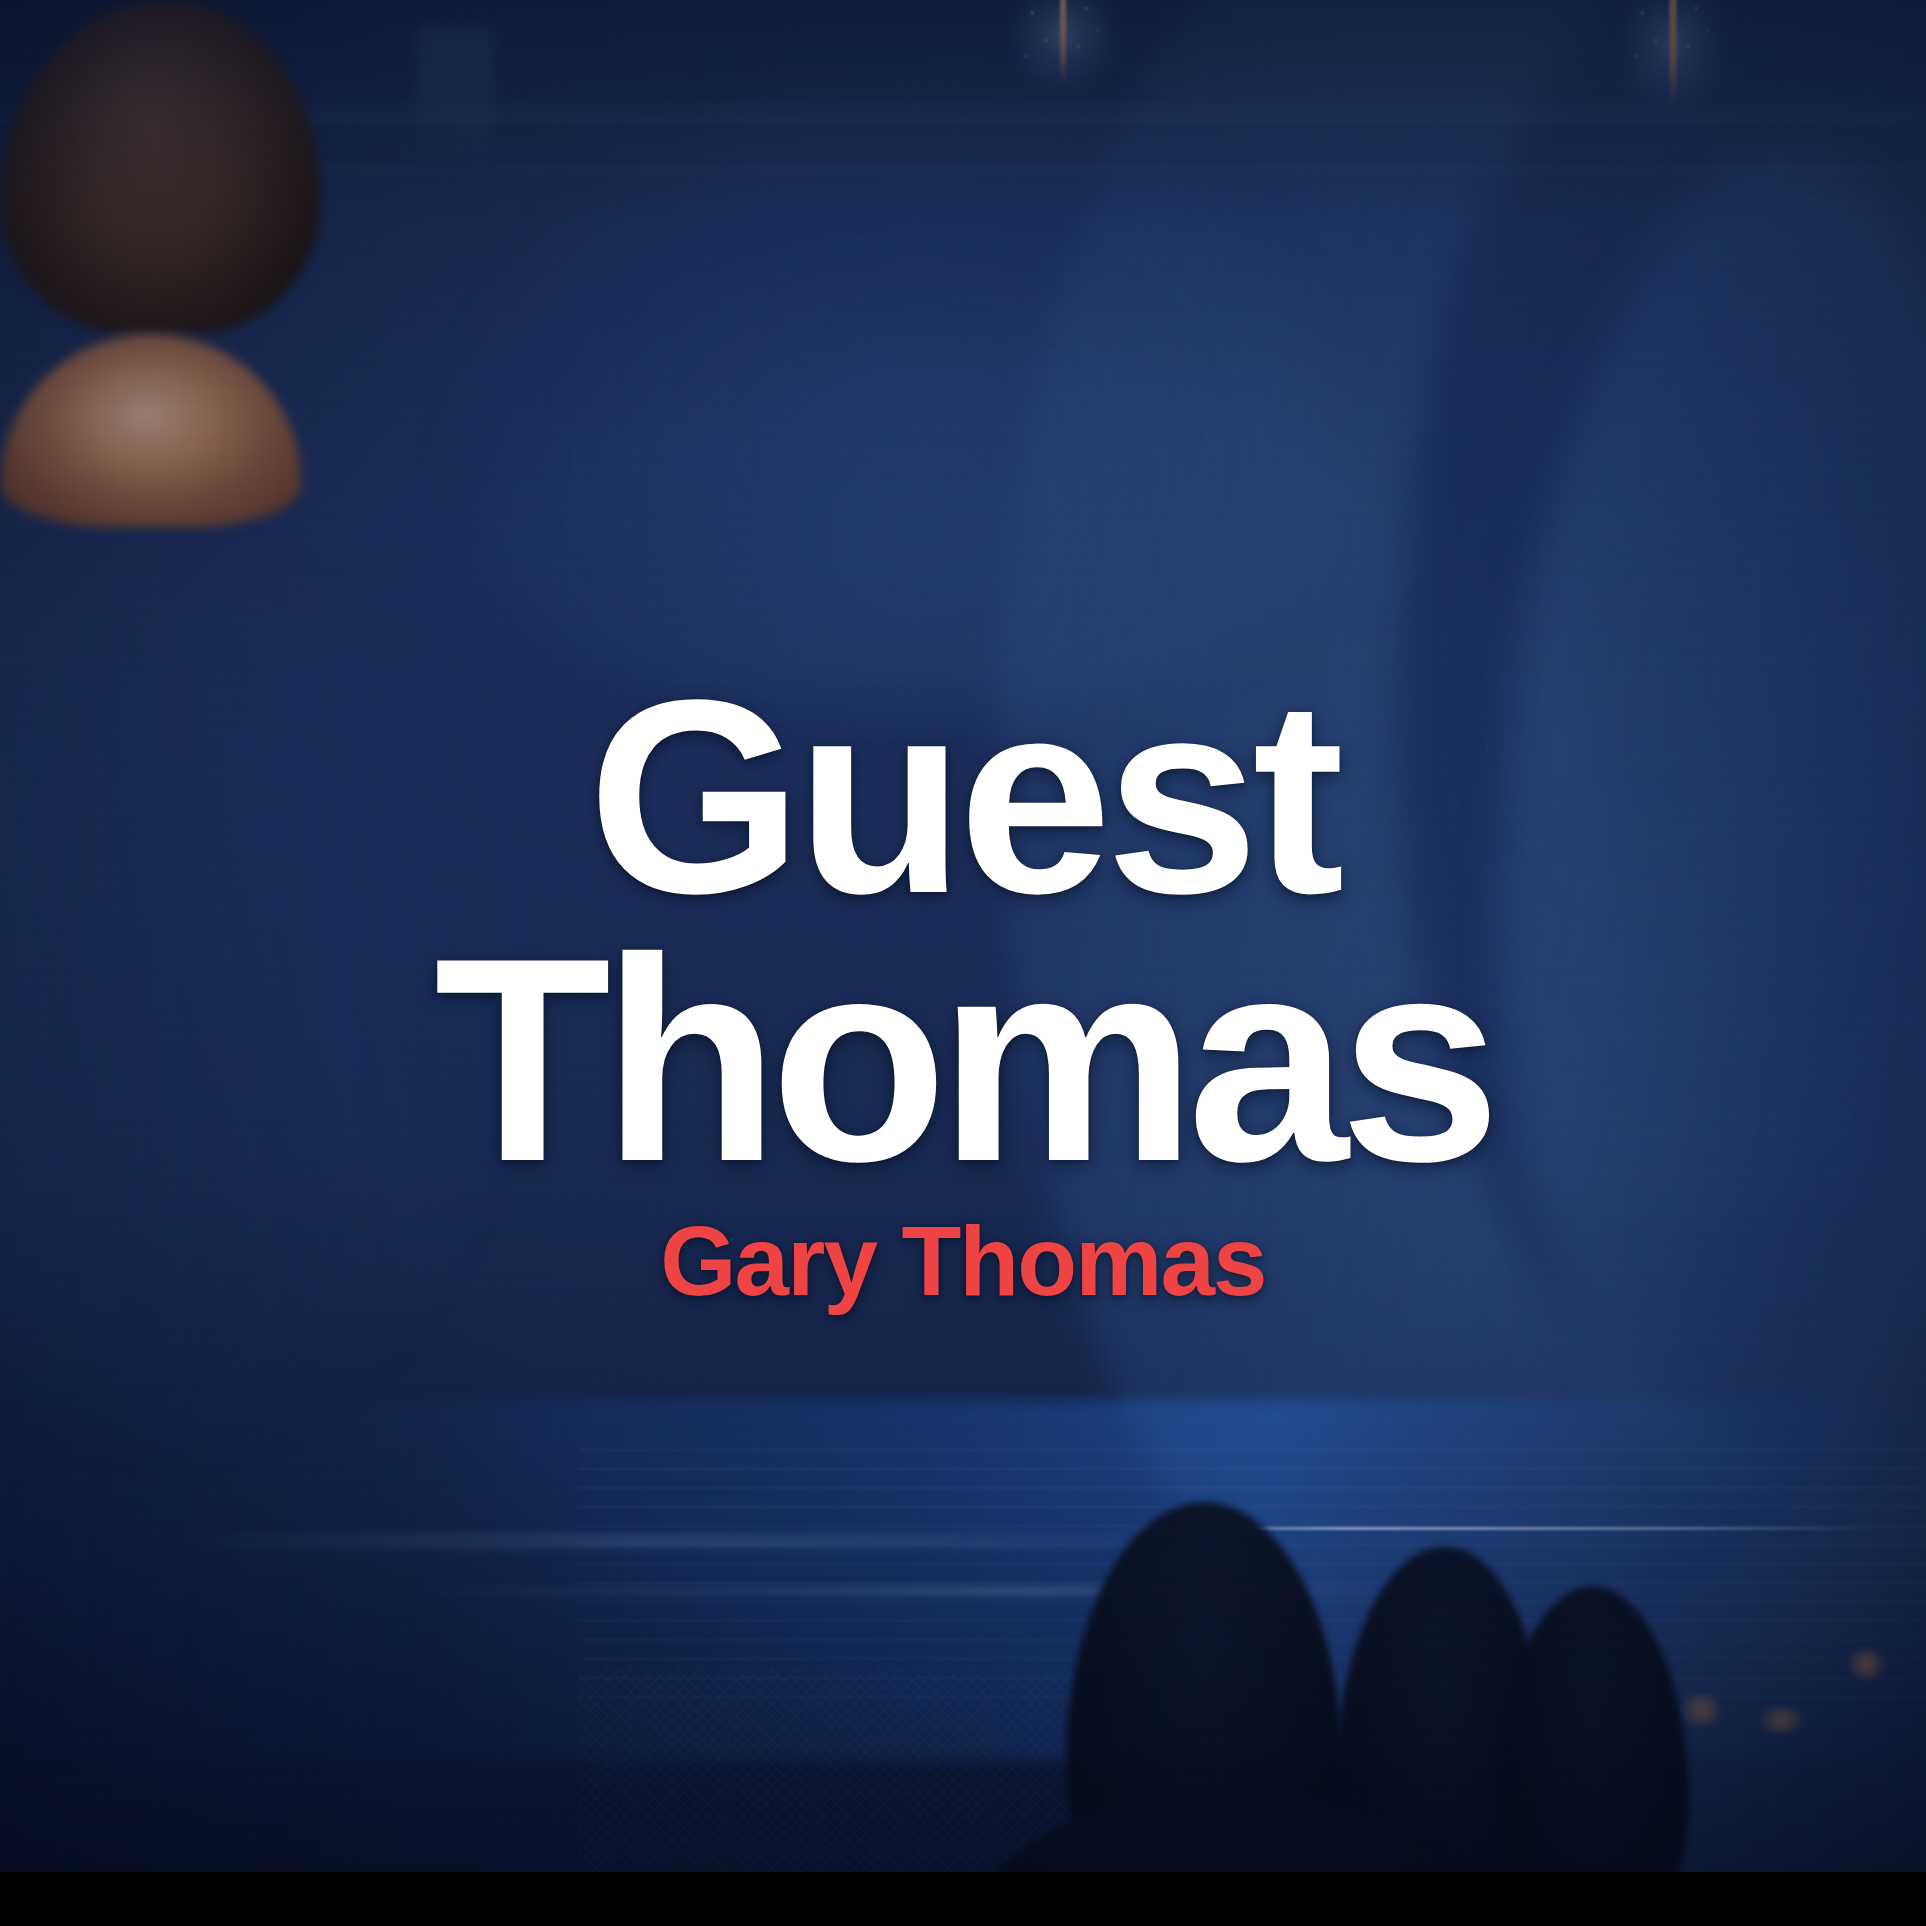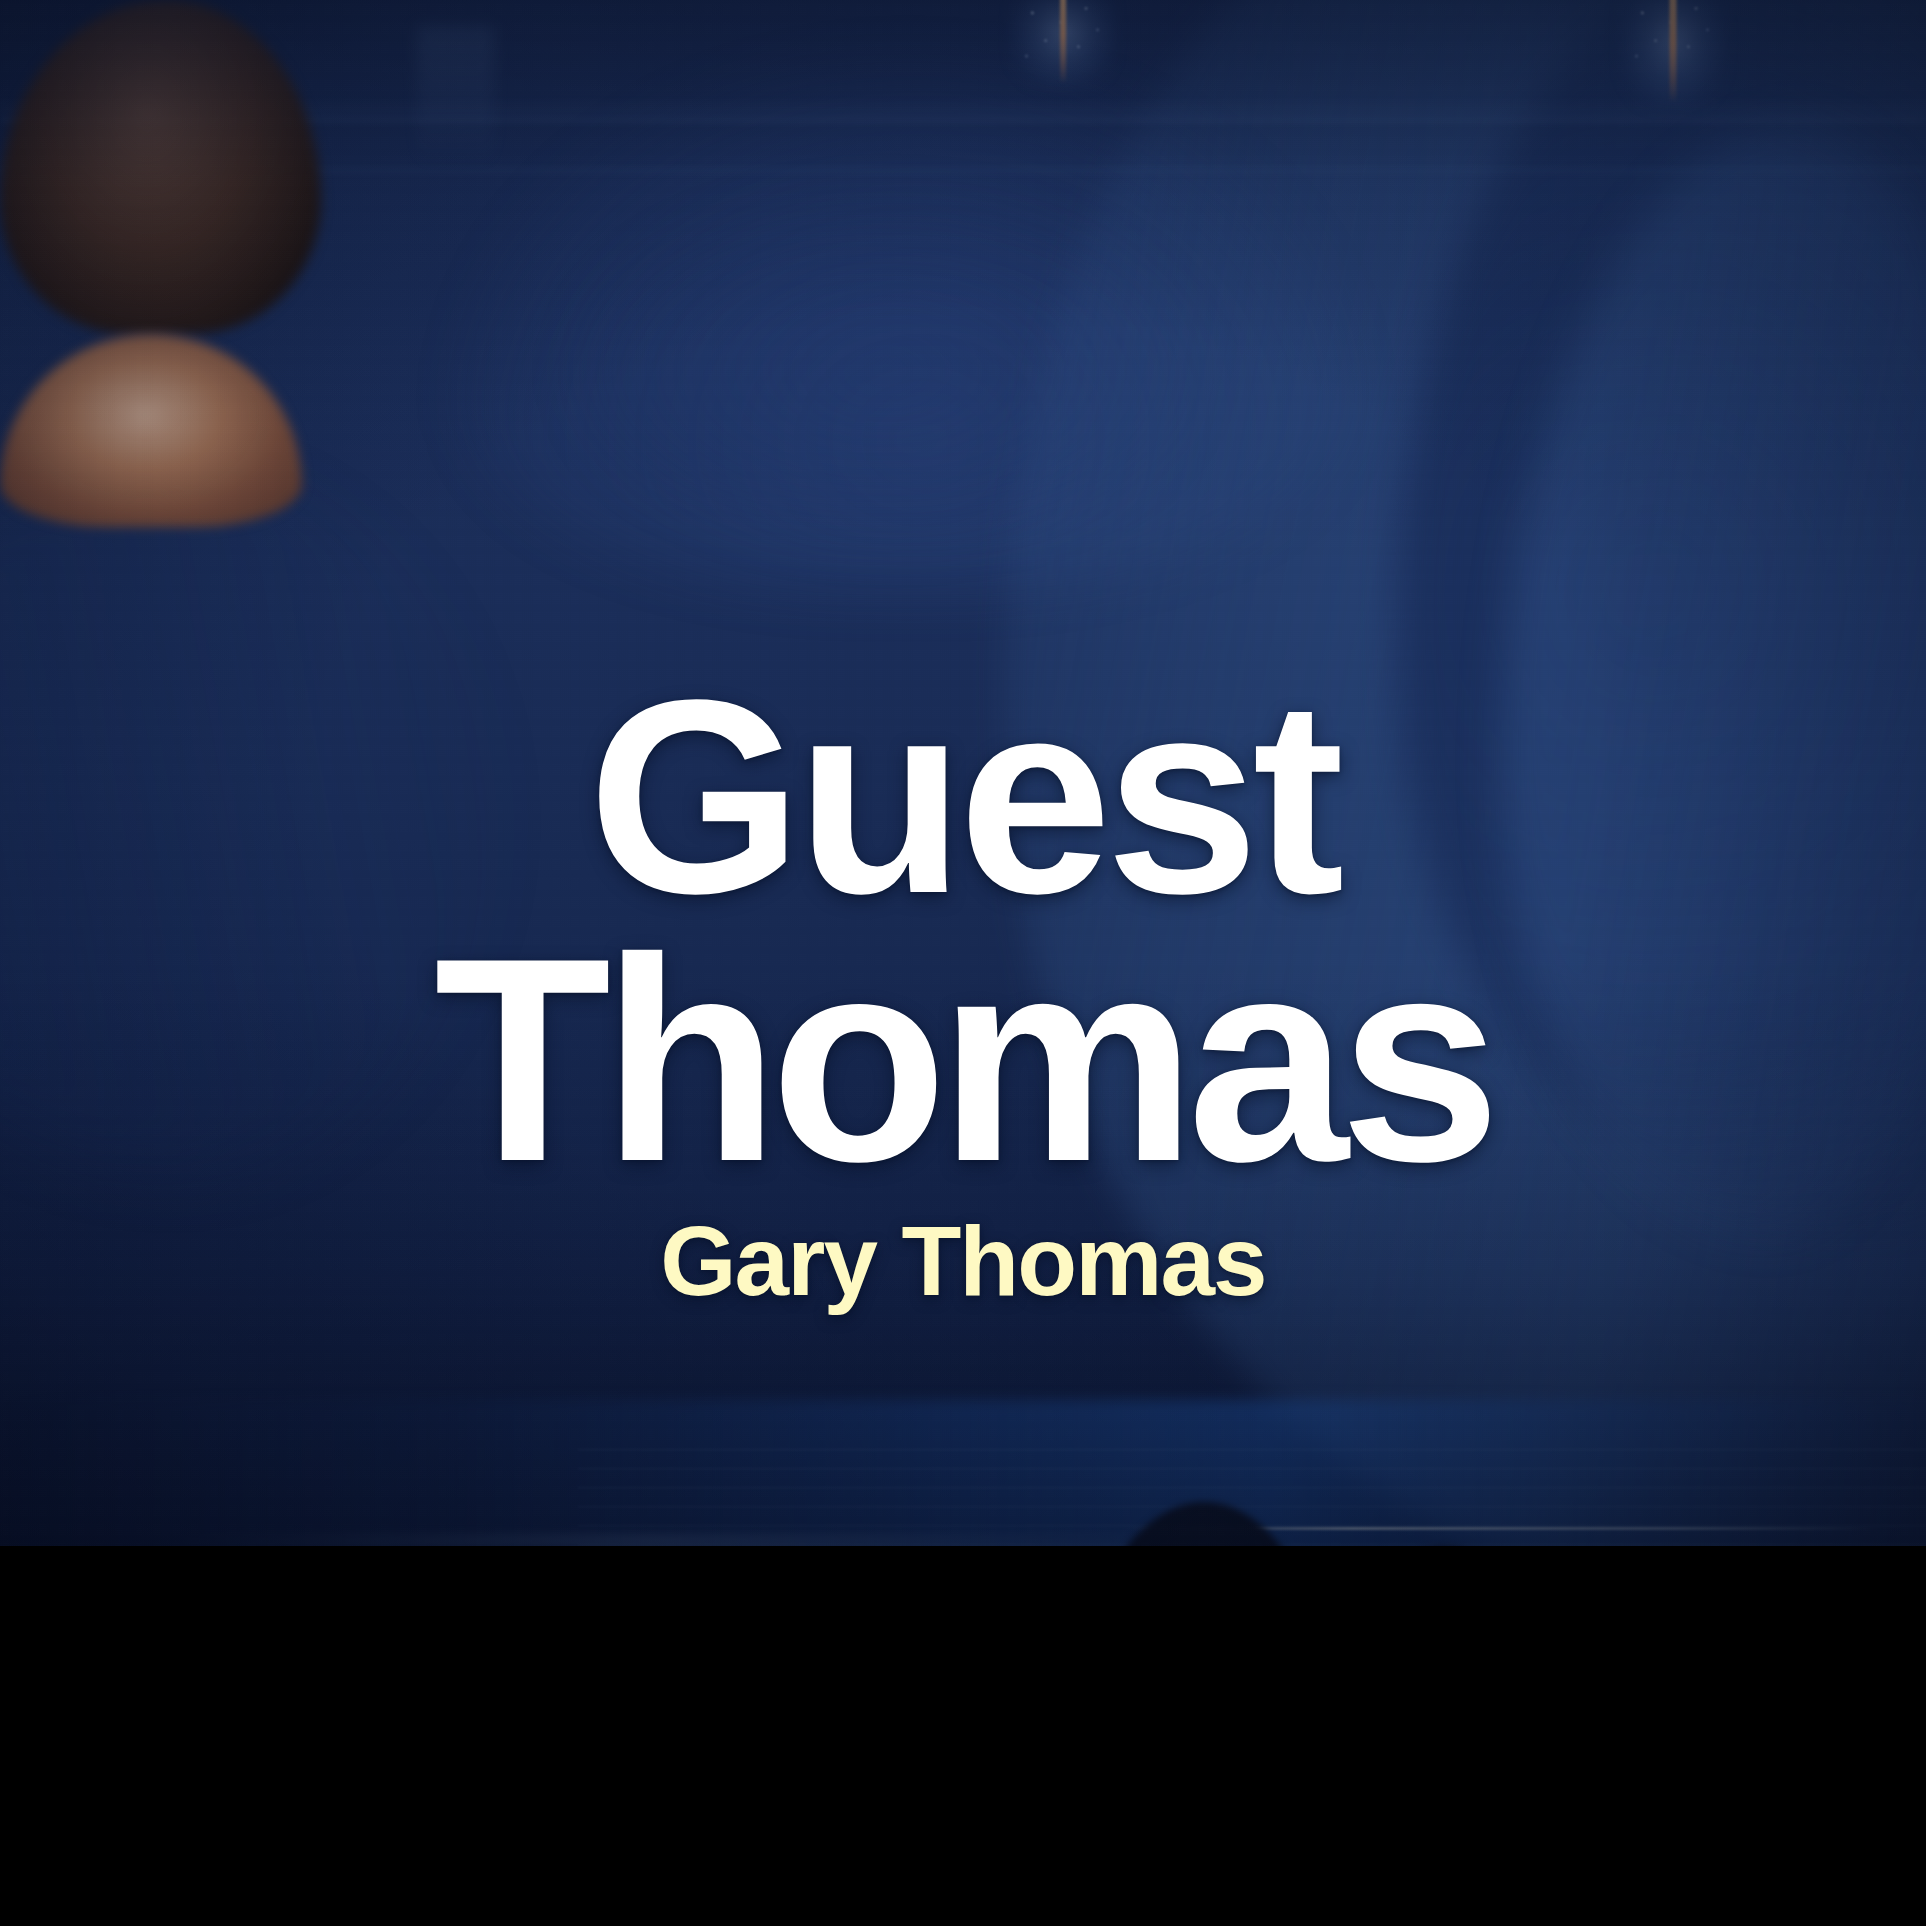--- a/index.html
+++ b/index.html
@@ -8,21 +8,21 @@
     padding: 0;
     background: #000;
   }
   body {
     font-family: "Liberation Sans", sans-serif;
   }
 
   #stage {
     position: relative;
     width: 1926px;
-    height: 1546px;
+    height: 1872px;
     overflow: hidden;
     background: #132349;
     isolation: isolate;
   }
 
   
   .bg-layer {
     position: absolute;
     inset: 0;
     pointer-events: none;
@@ -286,21 +286,21 @@
       0 1.3px 3.9px rgba(6,14,36,0.40);
     white-space: nowrap;
   }
   #headline-speaker {
     letter-spacing: -9px;
     font-size: 290px;
   }
   #subtitle {
     display: block;
     margin-top: 18px;
-    color: #fef9c3;
+    color: #ef4444;
     font-family: "Liberation Sans", sans-serif;
     font-weight: 700;
     font-size: 98px;
     letter-spacing: -1.9px;
     line-height: 1;
     text-shadow:
       0 3.9px 13px rgba(6,14,36,0.55),
       0 1.3px 3.2px rgba(6,14,36,0.40);
     white-space: nowrap;
   }

